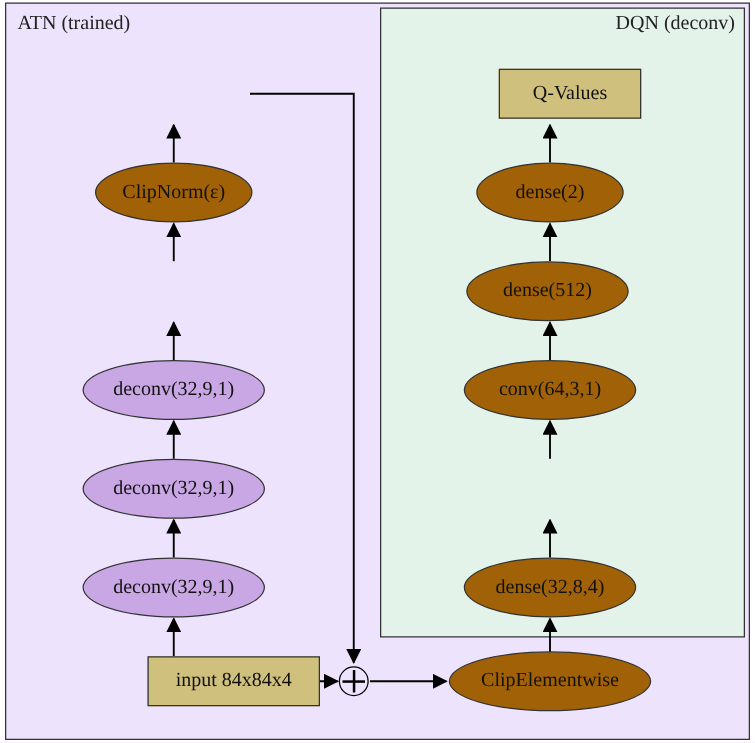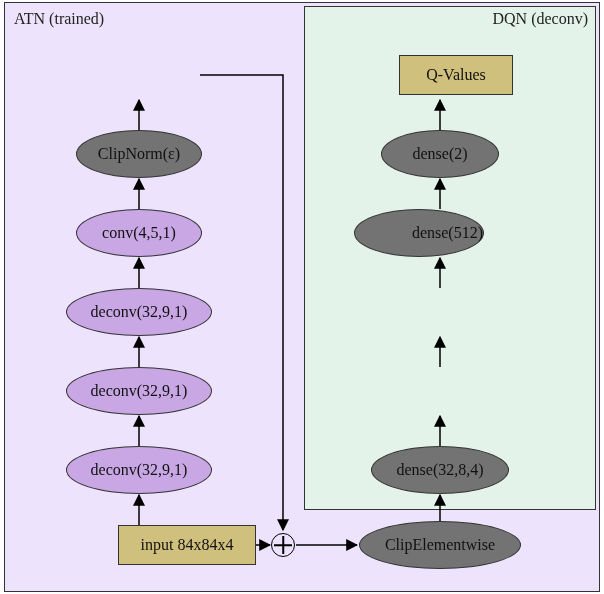--- a/index.html
+++ b/index.html
@@ -38,21 +38,21 @@
     font-size: 16px;
     color: #111;
     box-sizing: border-box;
     text-align: center;
   }
   .ellipse {
     border-radius: 50%;
     border: 1px solid #333;
   }
   .ellipse.purple { background: #c9a7e4; }
-  .ellipse.teal   { background: #737373; }
+  .ellipse.teal   { background: #a16207; }
   .rect {
     border: 1px solid #333;
     background: #d0c07d;
   }
   svg.arrows {
     position: absolute;
     left: 0; top: 0;
     width: 604px;
     height: 594px;
     pointer-events: none;
@@ -119,35 +119,35 @@
   </div>
   <div class="node ellipse purple" style="left:66px; top:446px; width:146px; height:48px;">
     <span>deconv(32,9,1)</span>
   </div>
   <div class="node ellipse purple" style="left:66px; top:367px; width:146px; height:48px;">
     <span>deconv(32,9,1)</span>
   </div>
   <div class="node ellipse purple" style="left:66px; top:288px; width:146px; height:48px;">
     <span>deconv(32,9,1)</span>
   </div>
-  <div class="node ellipse purple" style="left:76px; top:209px; width:126px; height:48px;">
-    <span>conv(4,5,1)</span>
-  </div>
   <div class="node ellipse teal" style="left:76px; top:130px; width:126px; height:48px;">
     <span>ClipNorm(ε)</span>
   </div>
 
   <div class="node rect" style="left:383px; top:55px; width:114px; height:40px;margin-left:16px;">
     <span>Q-Values</span>
   </div>
   <div class="node ellipse teal" style="left:381px; top:130px; width:118px; height:48px;">
     <span>dense(2)</span>
   </div>
-  <div class="node ellipse teal" style="left:354px; top:209px; width:130px; height:48px;justify-content:flex-end;">
+  <div class="node ellipse teal" style="left:373px; top:209px; width:130px; height:48px;">
     <span>dense(512)</span>
+  </div>
+  <div class="node ellipse teal" style="left:371px; top:288px; width:138px; height:48px;">
+    <span>conv(64,3,1)</span>
   </div>
   <div class="node ellipse teal" style="left:371px; top:446px; width:138px; height:48px;">
     <span>dense(32,8,4)</span>
   </div>
   <div class="node ellipse teal" style="left:359px; top:521px; width:162px; height:48px;text-align:center;">
     <span>ClipElementwise</span>
   </div>
 
   <div class="oplus" style="left:271px; top:533px;"></div>
 

